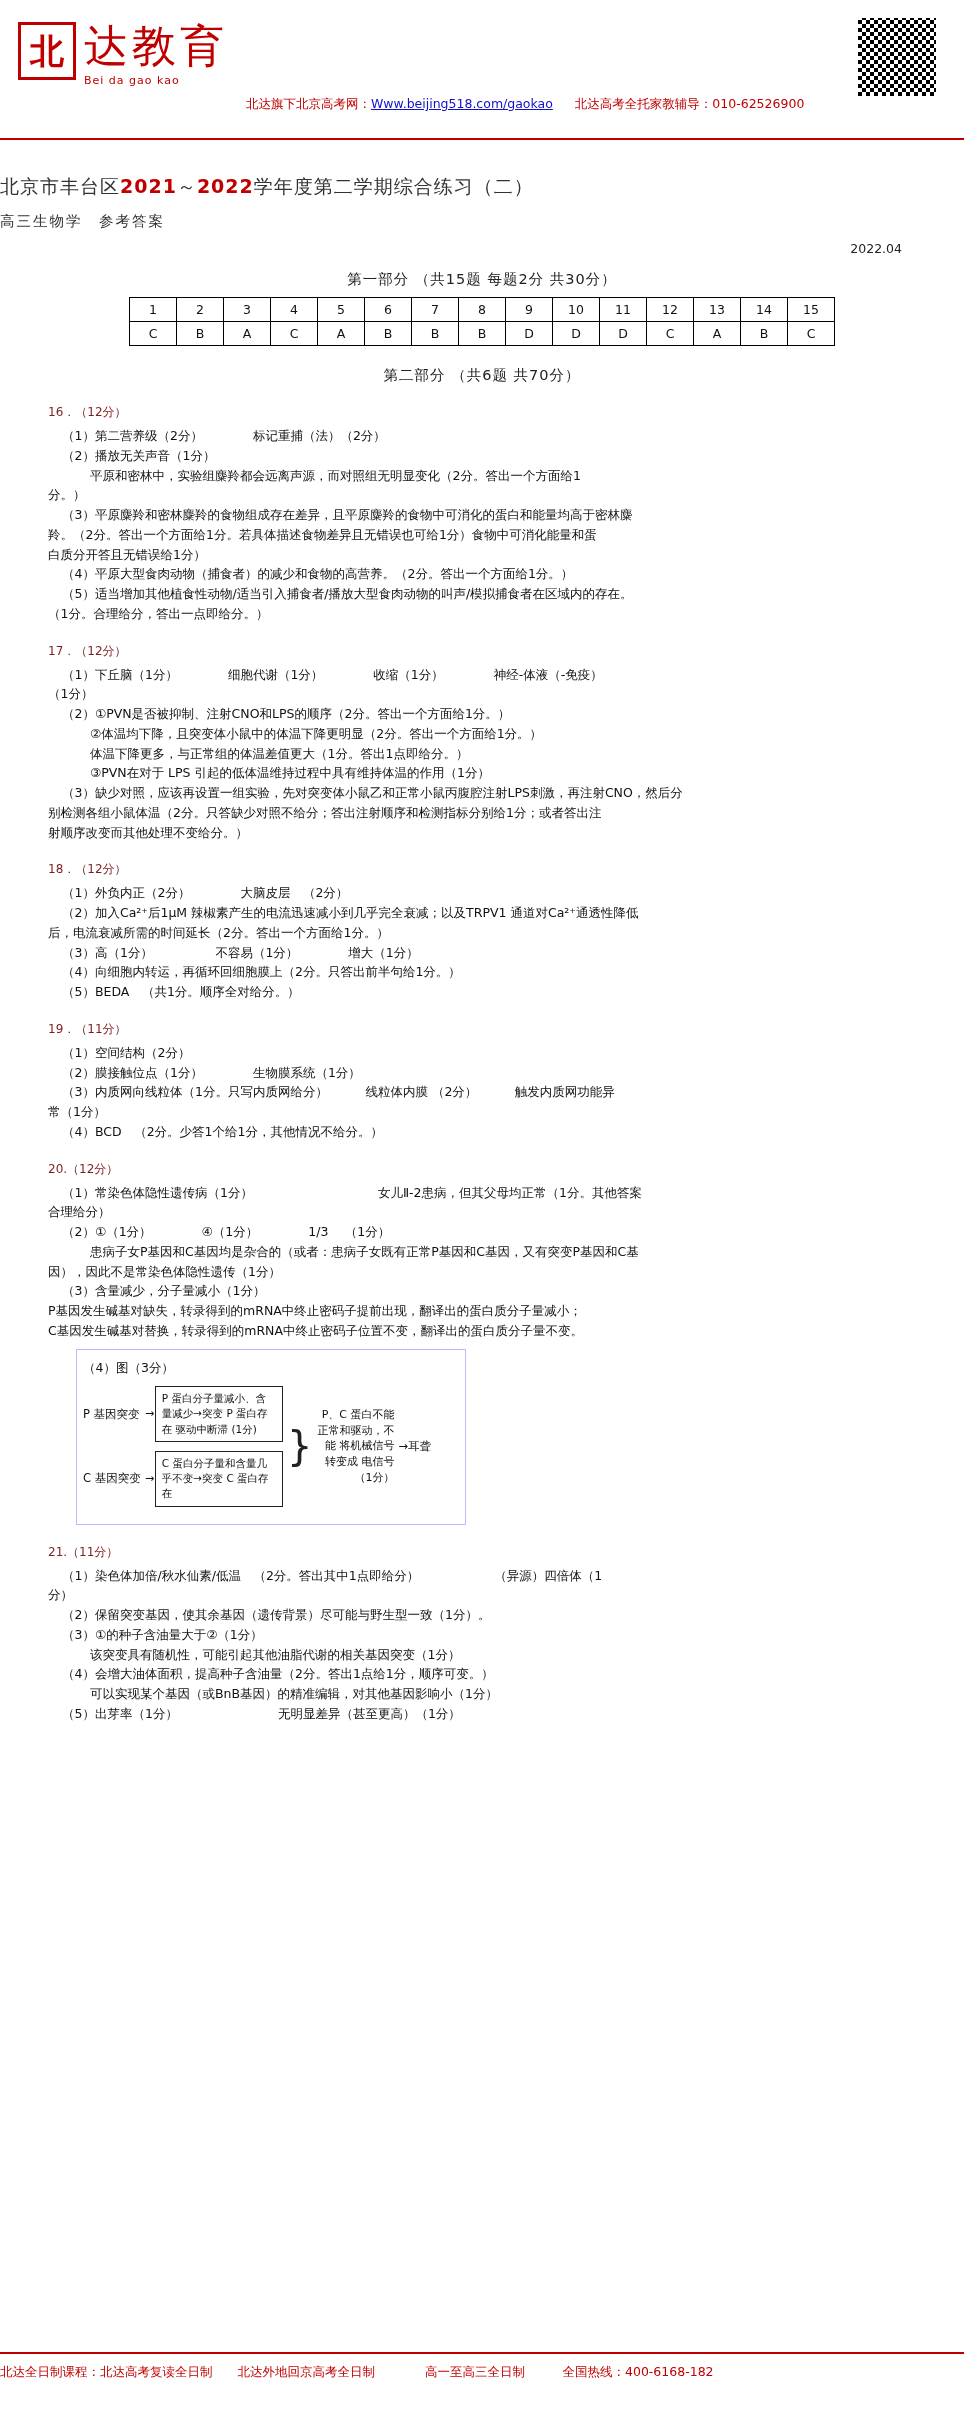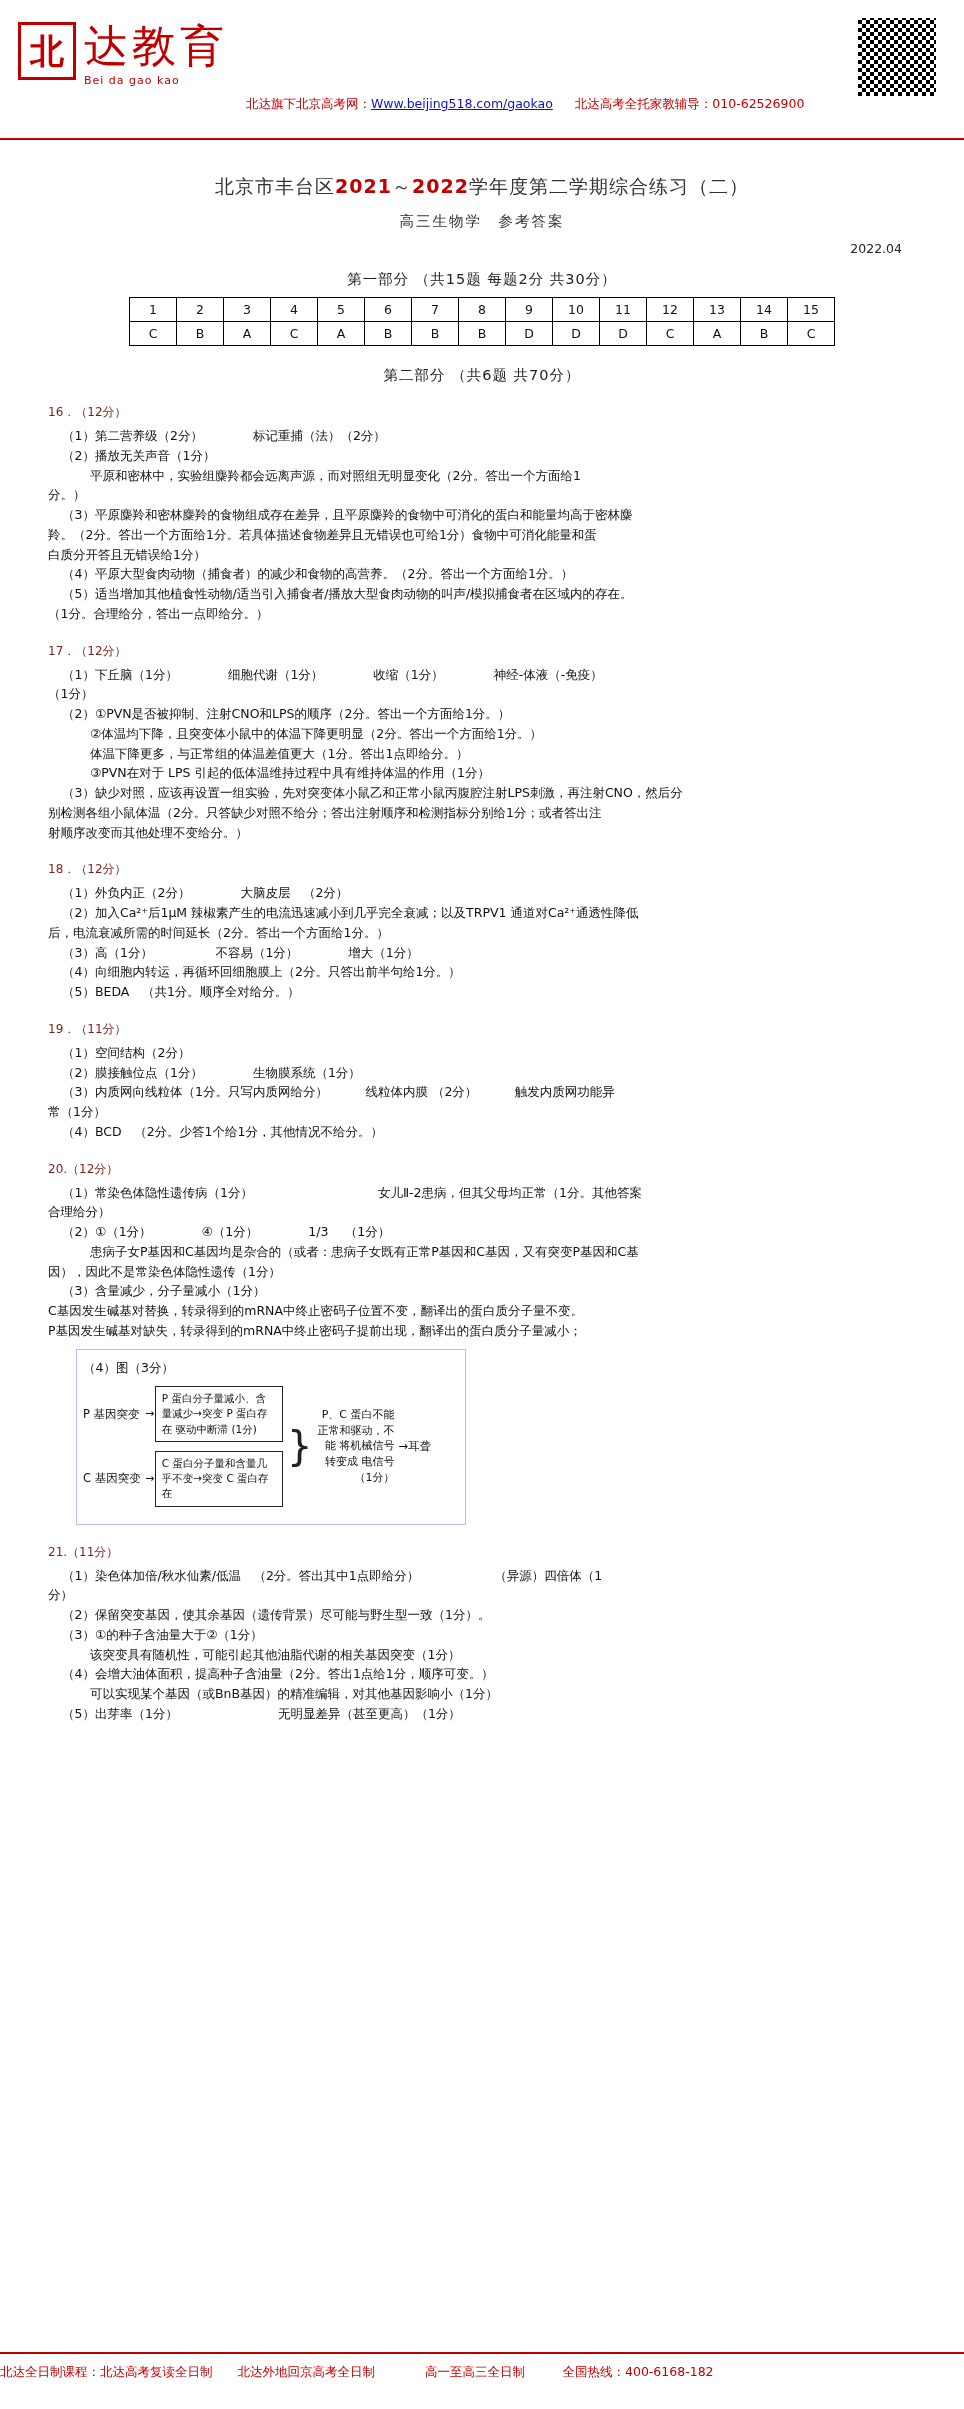--- a/index.html
+++ b/index.html
@@ -46,25 +46,25 @@
     background:
       repeating-linear-gradient(90deg,#000 0 4px,#fff 4px 8px),
       repeating-linear-gradient(0deg,#000 0 4px,#fff 4px 8px);
     background-blend-mode:difference;
   }
   .hr-red{
     position:absolute;left:0;right:0;top:138px;height:2px;background:#c00000;
   }
   
   .title1{
-    text-align:center;font-size:19px;color:#333;margin-top:34px;letter-spacing:1px;
+    font-size:19px;color:#333;margin-top:34px;letter-spacing:1px;
   }
   .title1 b{color:#c00000;font-weight:bold;}
   .title2{
-    text-align:center;font-size:14.5px;color:#333;margin-top:12px;letter-spacing:2px;
+    text-align:left;font-size:14.5px;color:#333;margin-top:12px;letter-spacing:2px;
   }
   .date{
     text-align:right;font-size:12.5px;color:#222;margin:10px 62px 0 0;
   }
   .sec-title{
     text-align:center;font-size:14.5px;color:#222;margin-top:14px;letter-spacing:1px;
   }
   
   .tbl-wrap{display:flex;justify-content:center;margin-top:8px;}
   table.ans{border-collapse:collapse;}
@@ -228,22 +228,22 @@
     </div>
 
     <div class="q">
       <div class="qh">20.（12分）</div>
       <div class="ln ind1">（1）常染色体隐性遗传病（1分）　　　　　　　　　　女儿Ⅱ-2患病，但其父母均正常（1分。其他答案</div>
       <div class="ln">合理给分）</div>
       <div class="ln ind1">（2）①（1分）　　　　④（1分）　　　　1/3 　（1分）</div>
       <div class="ln ind2">患病子女P基因和C基因均是杂合的（或者：患病子女既有正常P基因和C基因，又有突变P基因和C基</div>
       <div class="ln">因），因此不是常染色体隐性遗传（1分）</div>
       <div class="ln ind1">（3）含量减少，分子量减小（1分）</div>
+      <div class="ln">P基因发生碱基对缺失，转录得到的mRNA中终止密码子提前出现，翻译出的蛋白质分子量减小；</div>
       <div class="ln">C基因发生碱基对替换，转录得到的mRNA中终止密码子位置不变，翻译出的蛋白质分子量不变。</div>
-      <div class="ln">P基因发生碱基对缺失，转录得到的mRNA中终止密码子提前出现，翻译出的蛋白质分子量减小；</div>
 
       <div class="diagram">
         <div class="ln">（4）图（3分）</div>
         <div class="dwrap">
           <div class="dleft">
             <div class="row">
               <div class="lbl">P 基因突变</div>
               <div class="arr">→</div>
               <div class="cell">P 蛋白分子量减小、含量减少→突变 P 蛋白存在
 驱动中断滞 (1分)</div>

